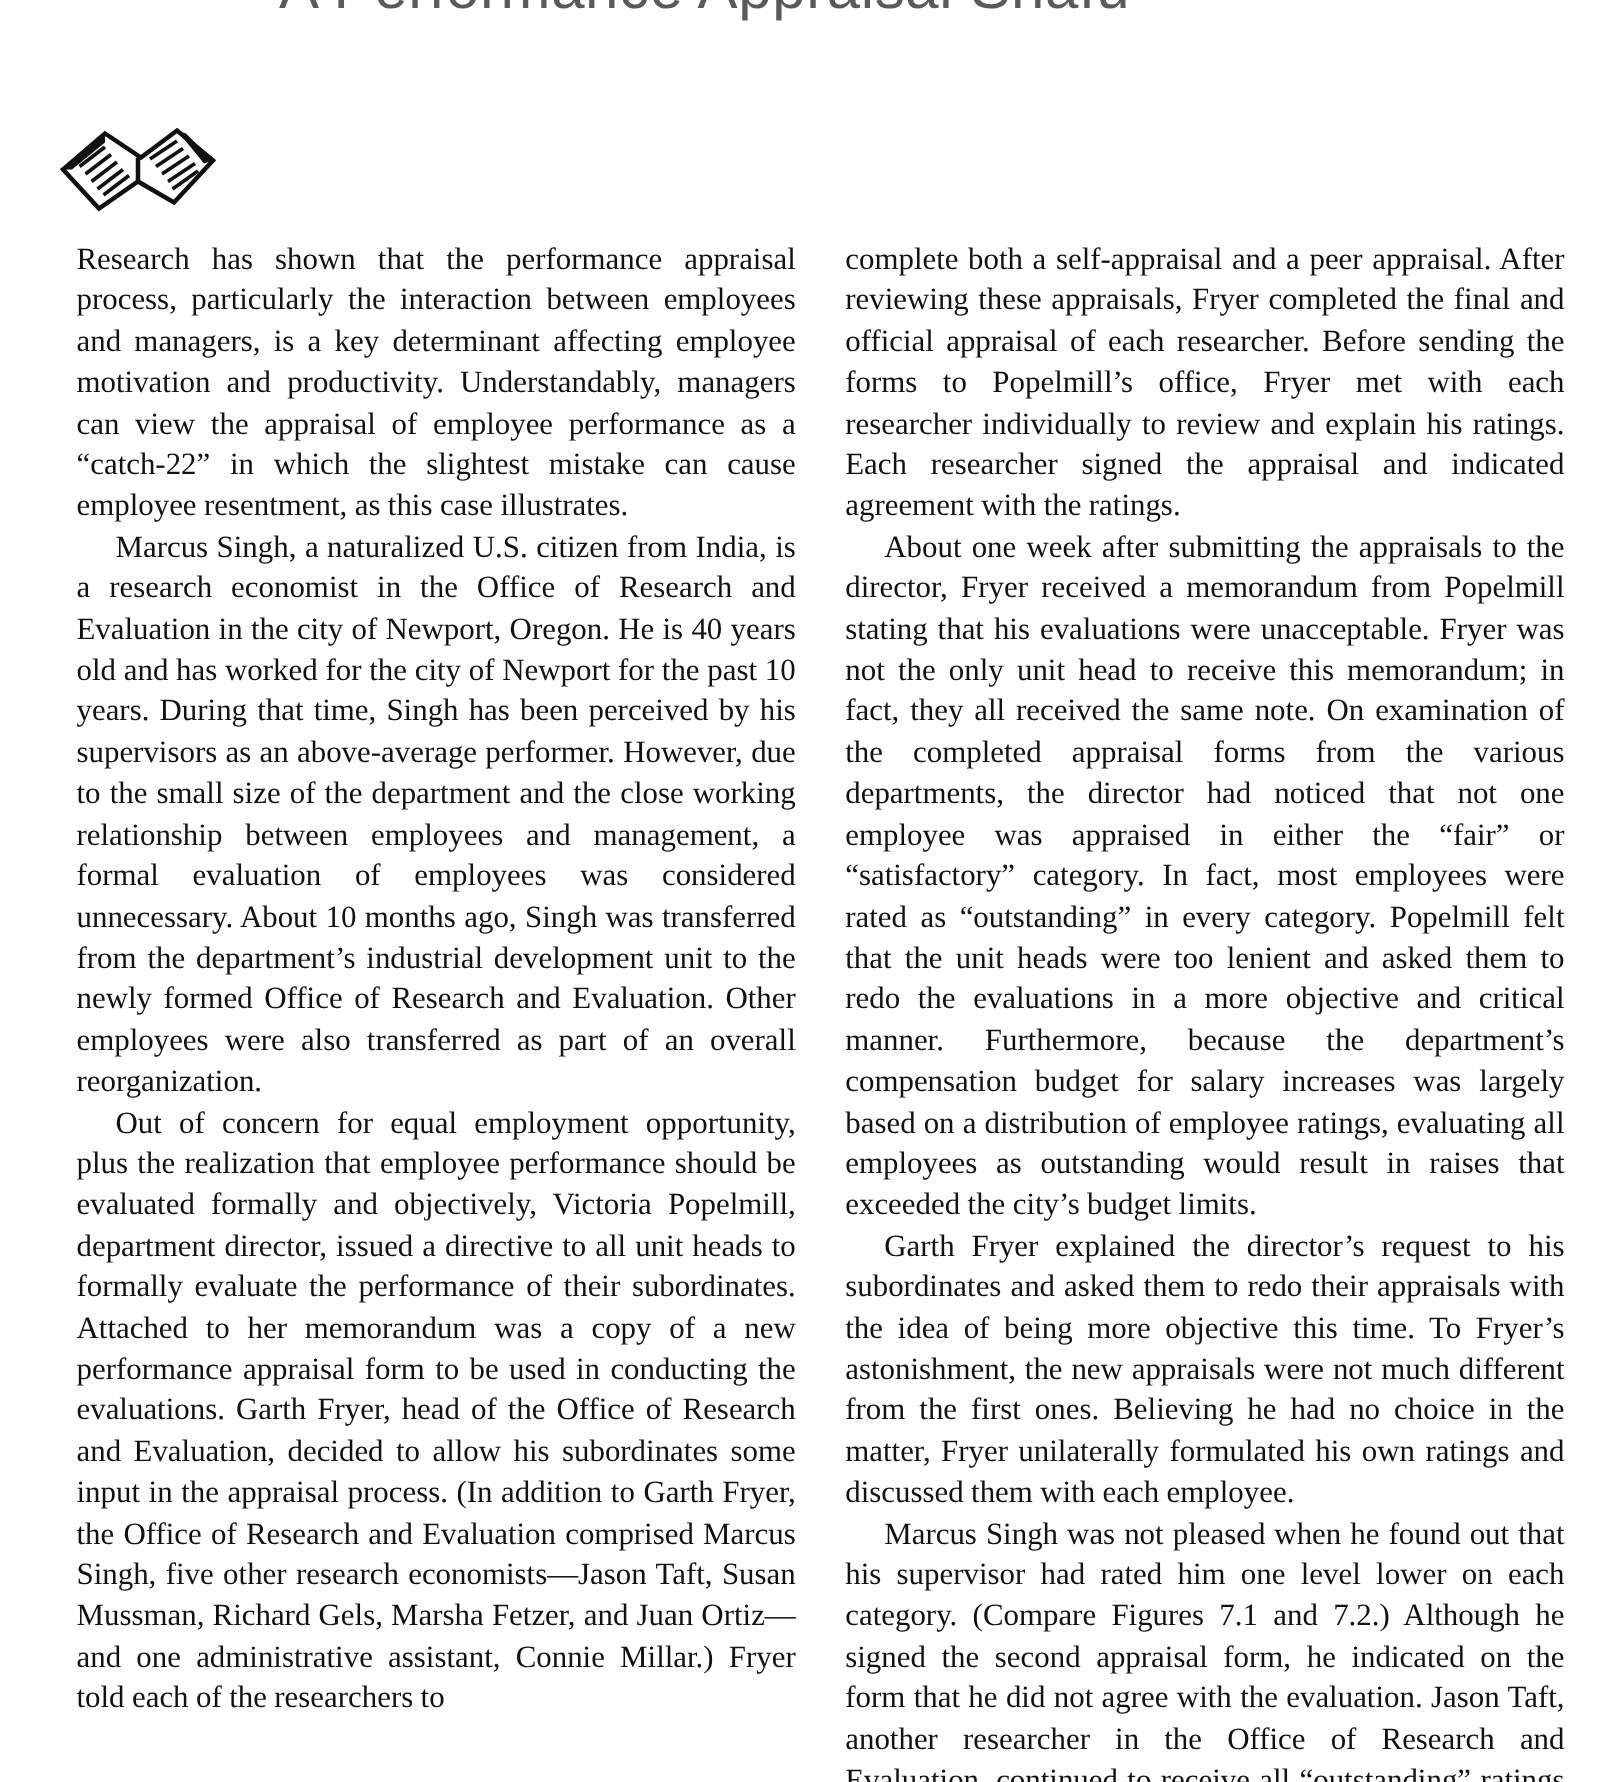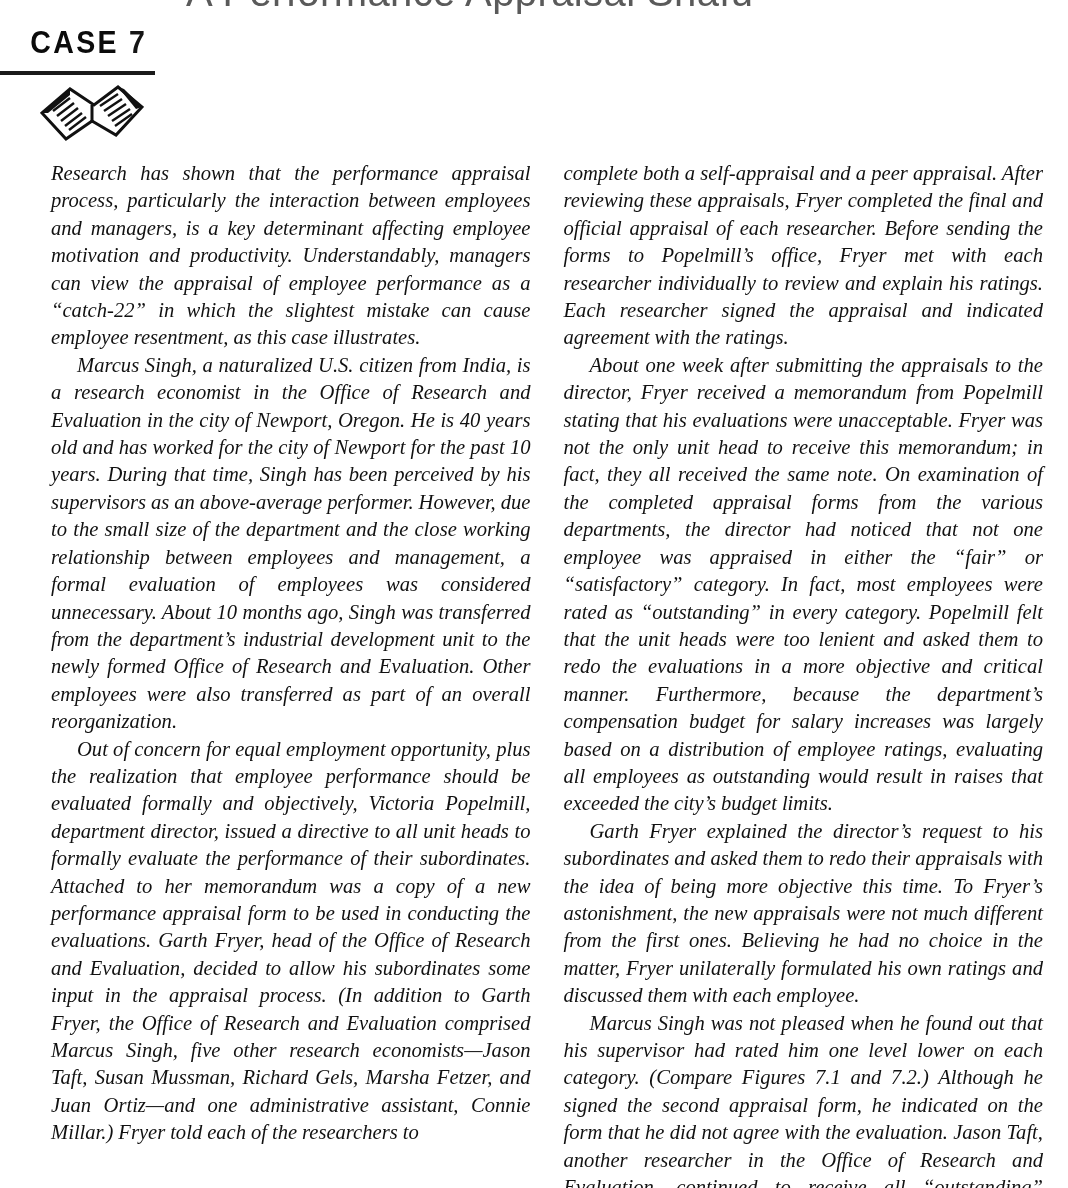--- a/index.html
+++ b/index.html
@@ -97,21 +97,20 @@
 
   
   .columns {
     position: absolute;
     left: 51px;
     top: 160px;
     width: 992px;
     height: 1028px;
     display: flex;
     gap: 33px;
-    font-style: italic;
   }
   .col {
     width: 484px;
     display: block;
   }
   p.body {
     margin: 0;
     font-size: 20.6px;
     line-height: 27.4px;
     text-align: justify;
@@ -126,27 +125,20 @@
     text-indent: 0;
   }
 </style>
 </head>
 <body>
 
 <div class="page">
 
   <div class="running-title">A Performance Appraisal Snafu</div>
 
-  <div class="case-header">
-    <div class="case-label">
-      <span>CASE</span>
-      <span class="case-number">7</span>
-    </div>
-    <div class="case-rule"></div>
-  </div>
 
   <div class="book-icon">
     <svg viewBox="0 0 104 62" xmlns="http://www.w3.org/2000/svg">
       <g fill="#111111">
         <path d="M2 30 L30 6 L54 22 L78 4 L102 24 L76 52 L52 38 L26 56 Z" fill="#ffffff" stroke="#111111" stroke-width="3"></path>
         <path d="M52 22 L52 38" stroke="#111111" stroke-width="3" fill="none"></path>
         <path d="M30 6 L30 12 L8 30 L2 30 Z"></path>
         <path d="M78 4 L84 6 L102 24 L96 26 Z"></path>
         <path d="M76 52 L80 46 L100 26 L102 24 Z"></path>
         <path d="M26 56 L22 50 L4 32 L2 30 Z"></path>

